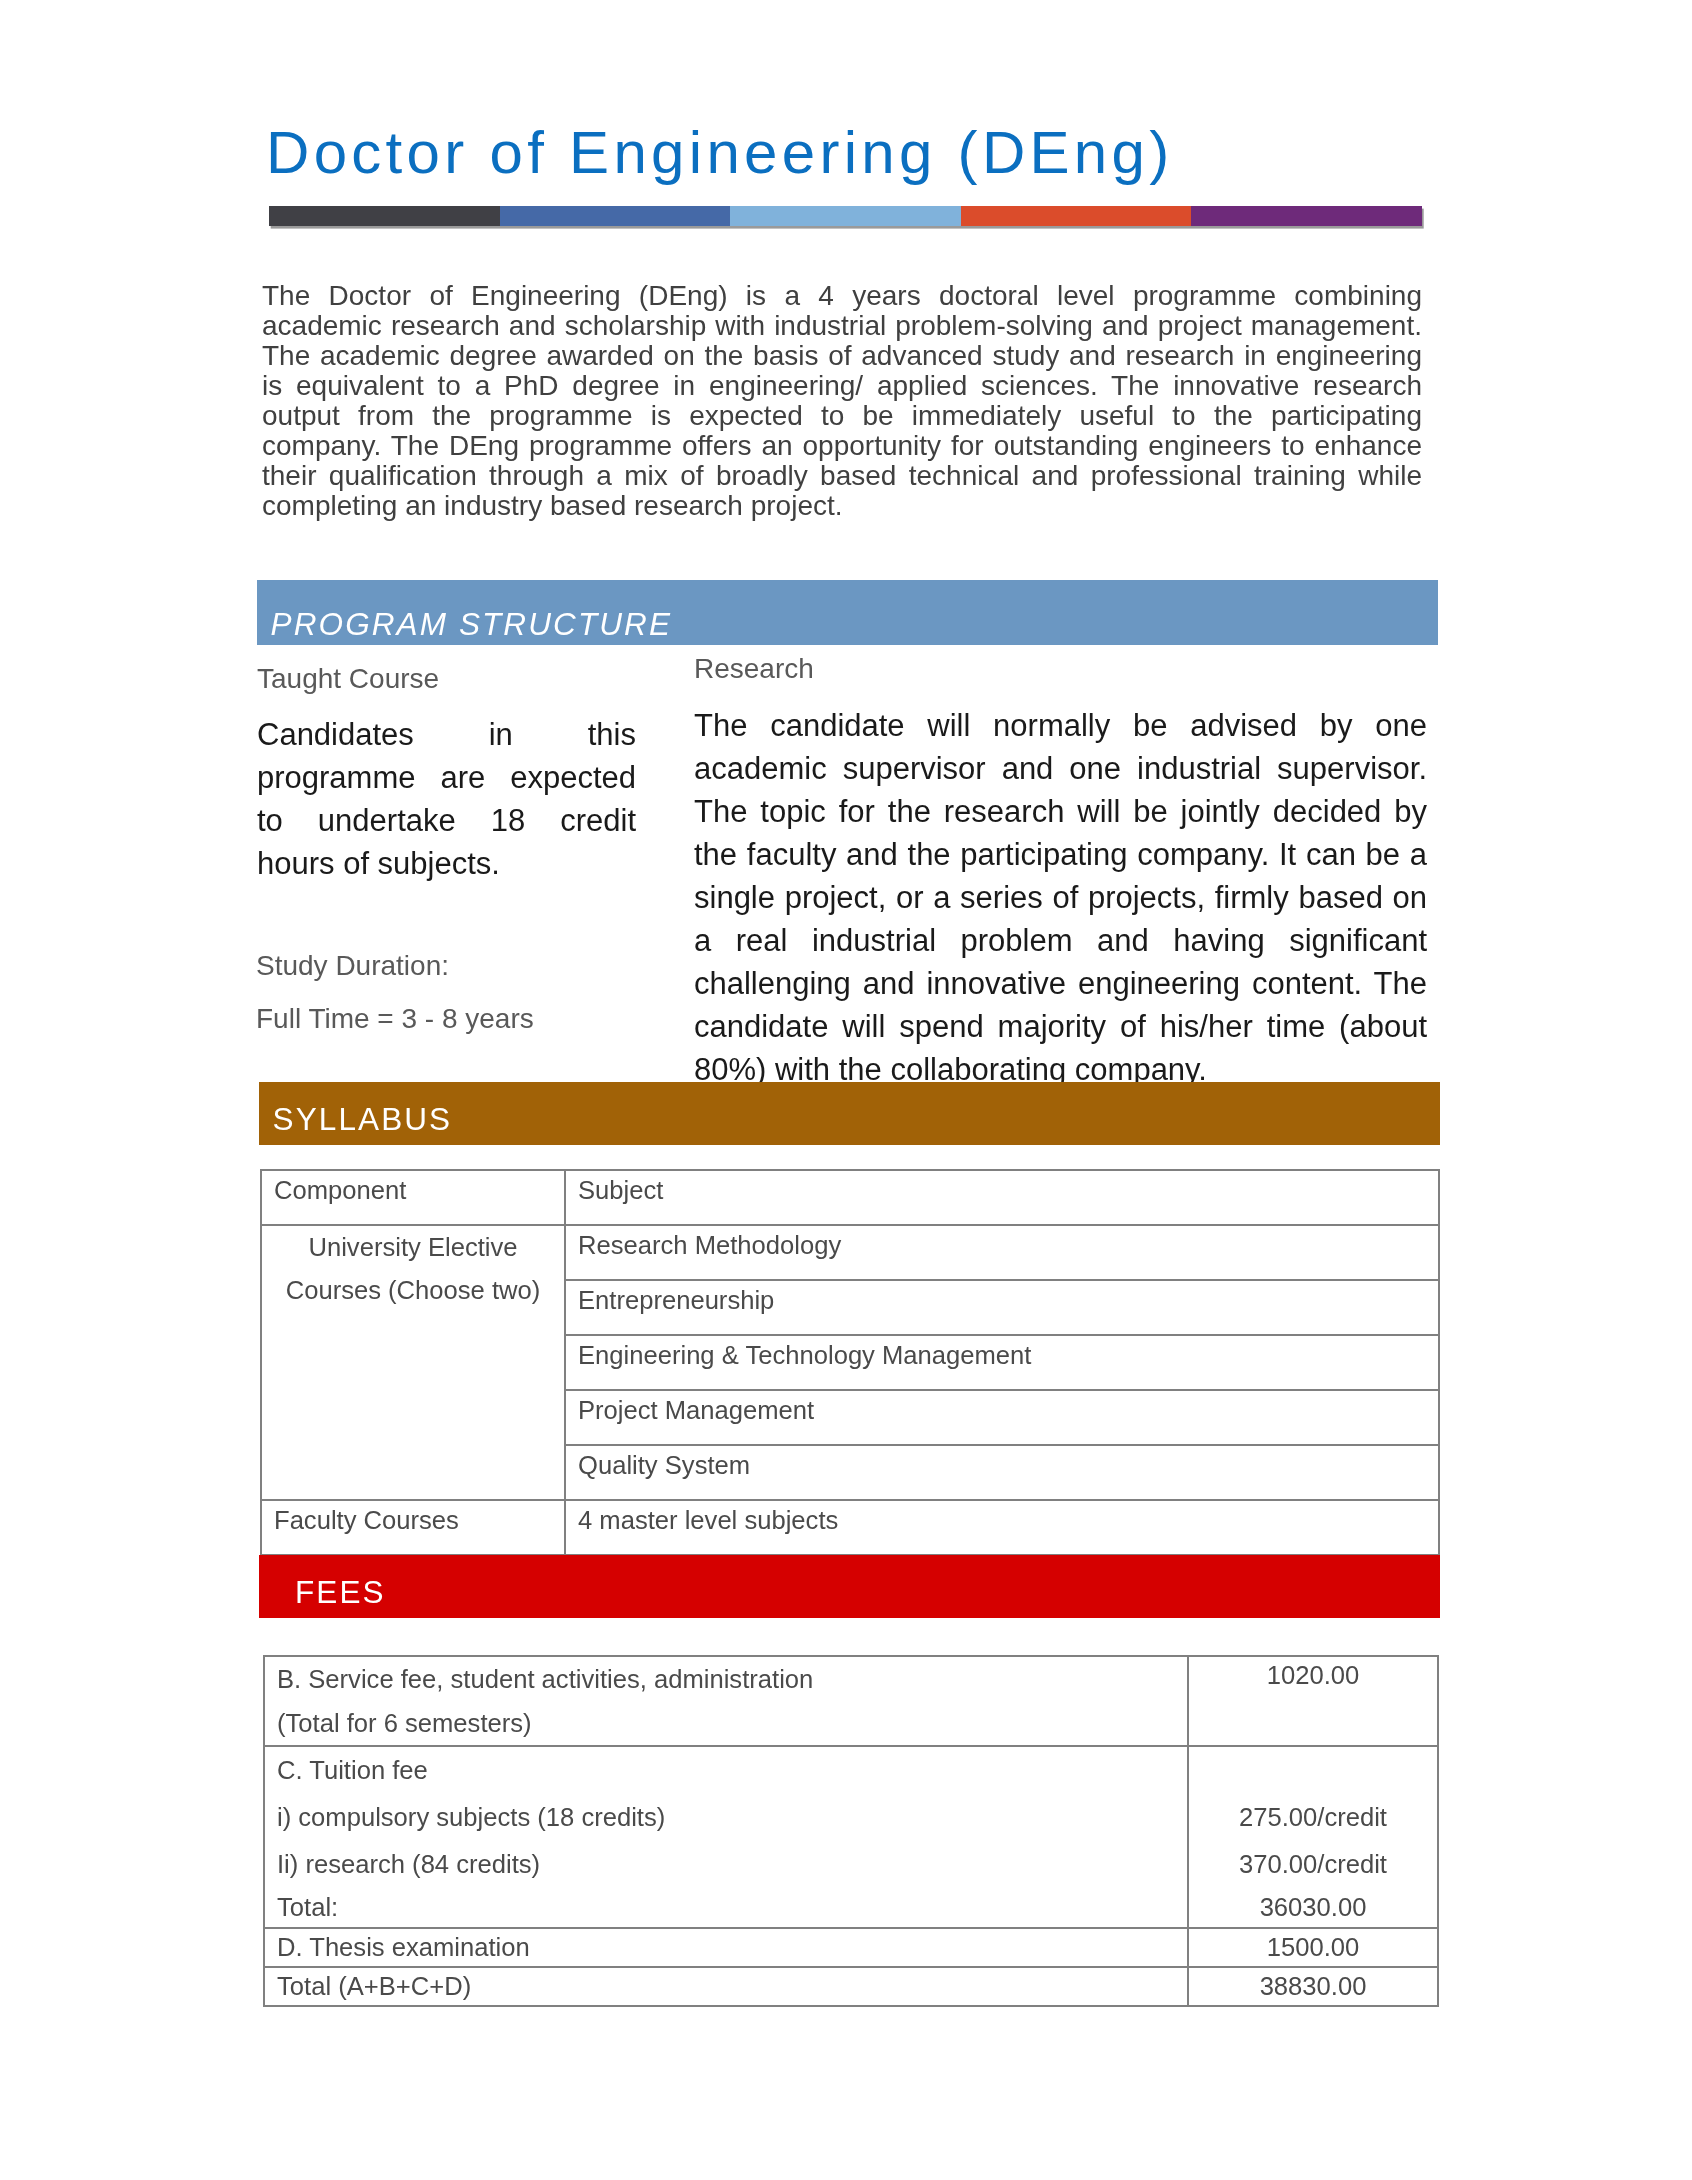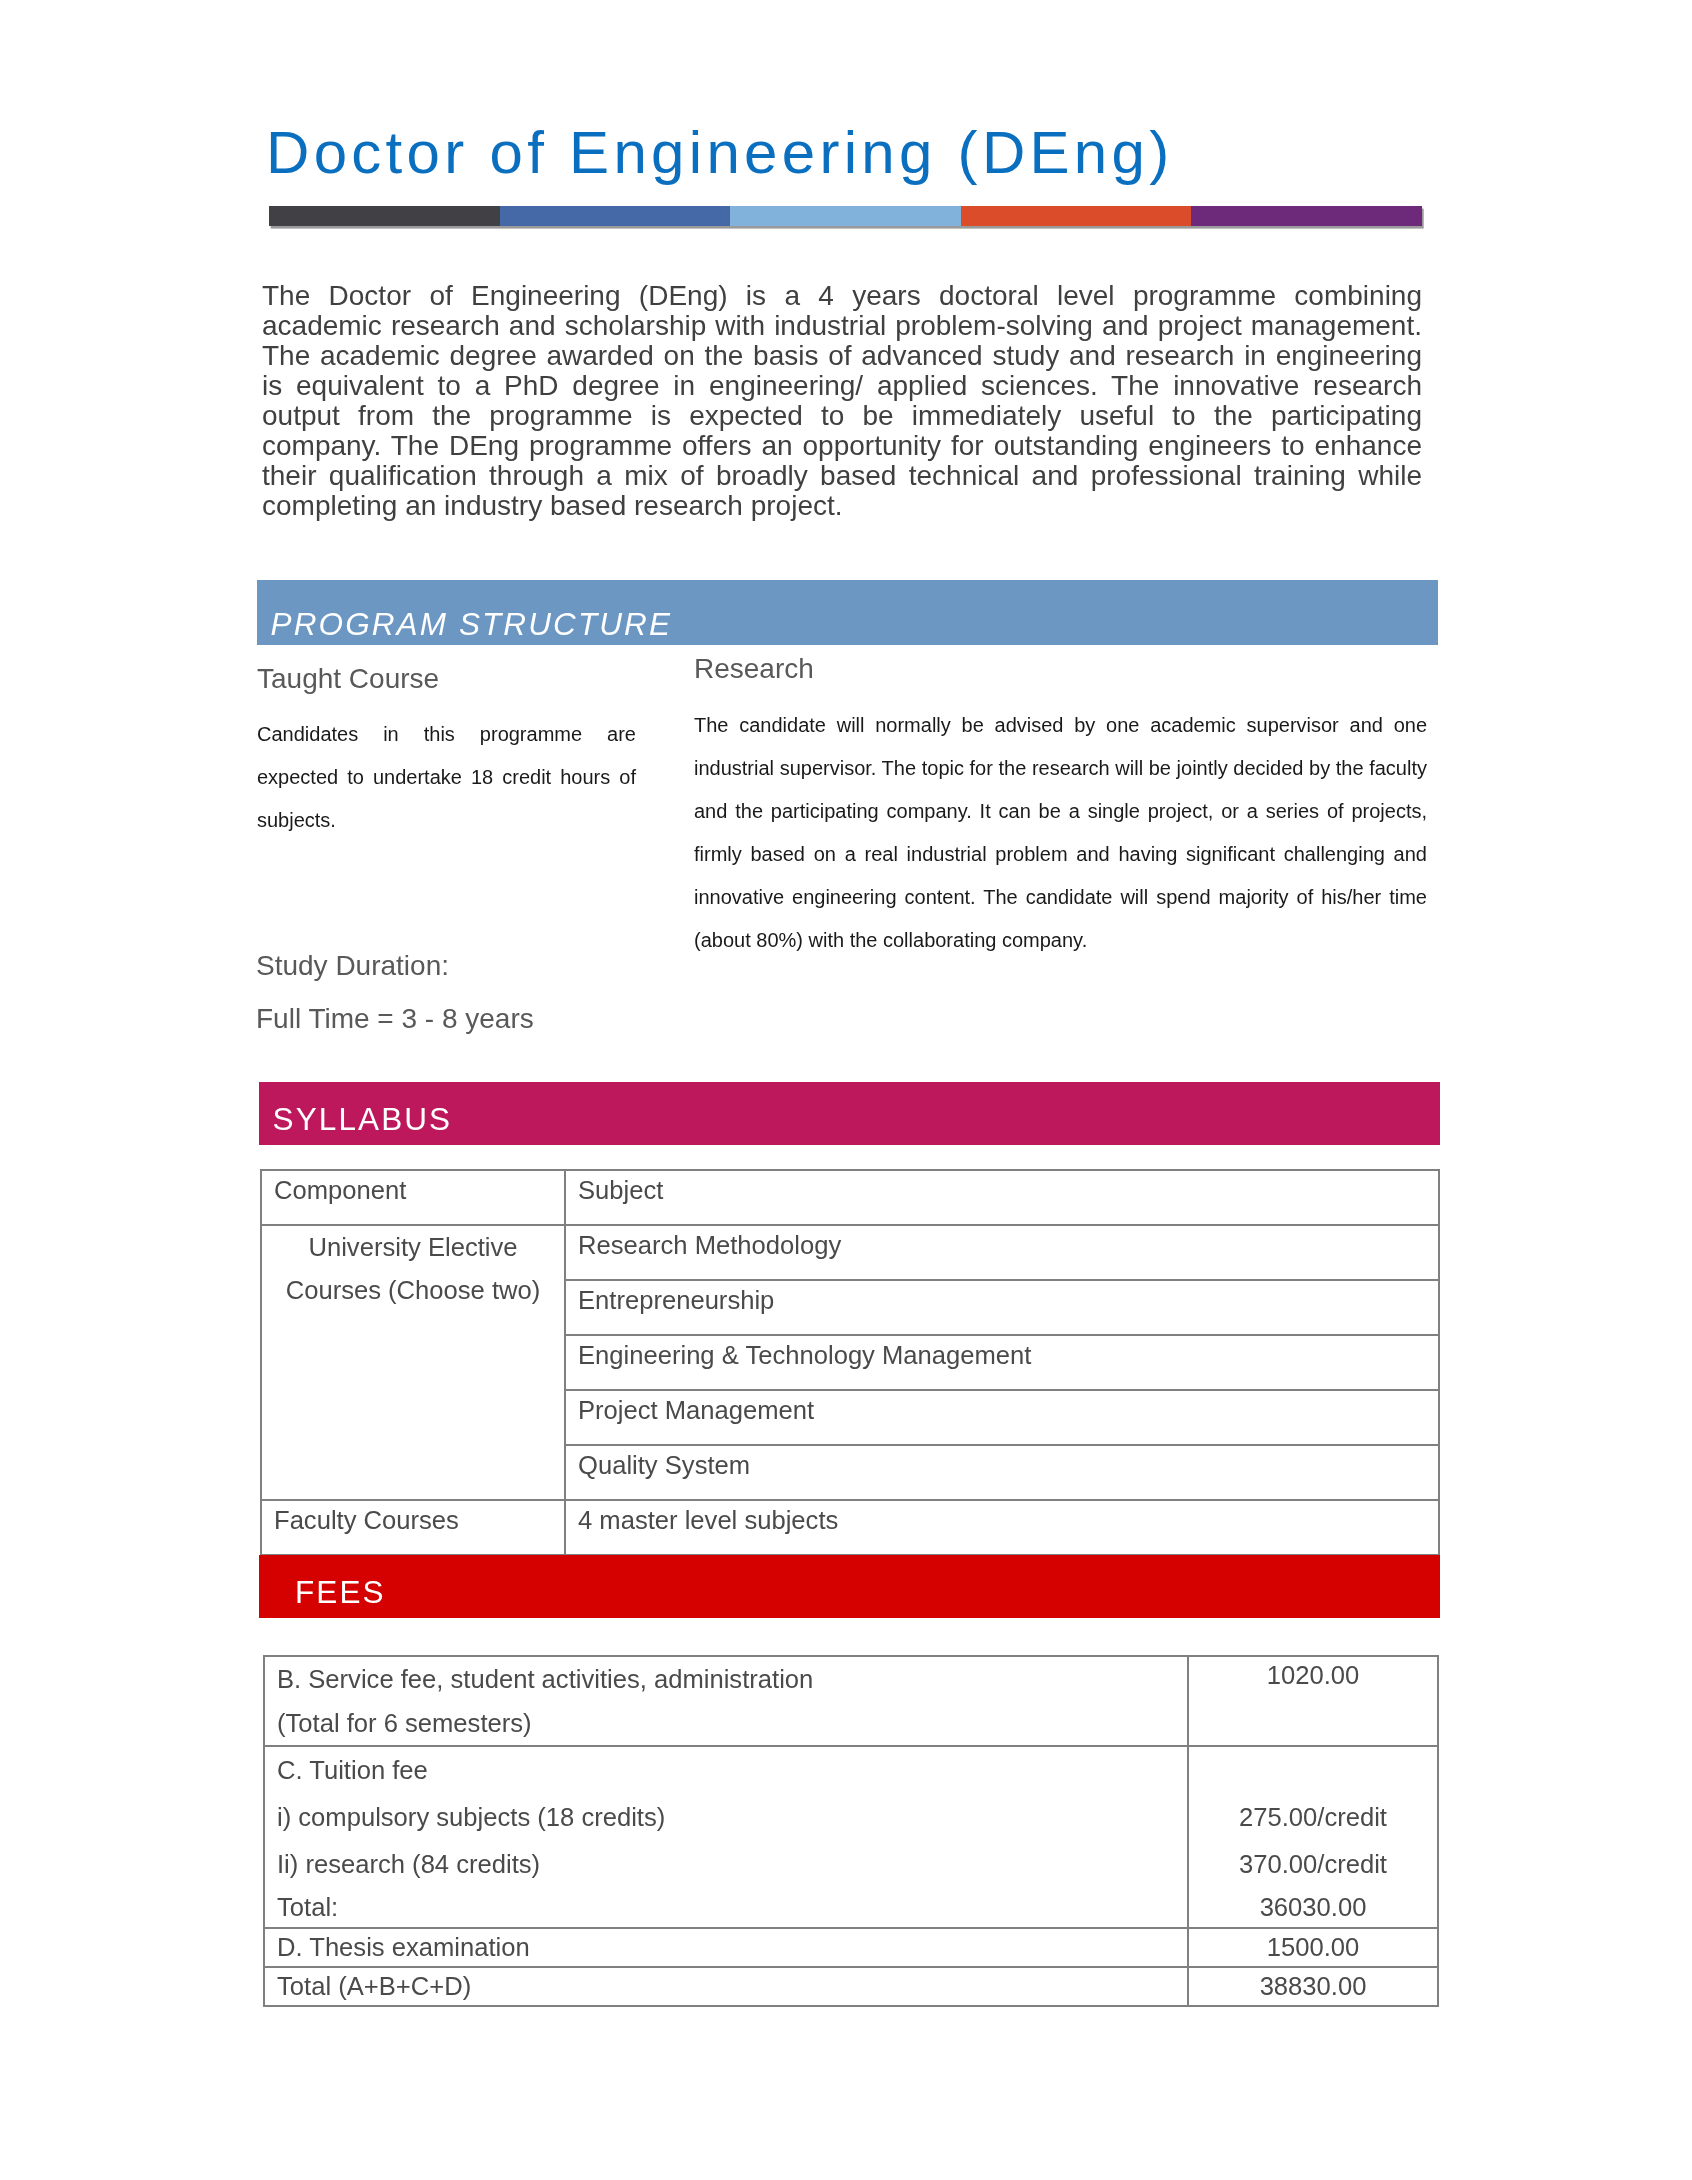--- a/index.html
+++ b/index.html
@@ -32,21 +32,21 @@
   .bar-structure { top:580px; height:65px; background:#6b97c2; padding-top:25.6px;font-style:italic; }
   .bar-syllabus { top:1082px; height:63px; background:#d50000; padding-top:19px; left:259px; width:1181px;}
   .bar-fees { top:1555px; height:63px; background:#d50000; padding-top:19px; left:259px; width:1181px;}
 
   .sub-head {
     font-family:"Liberation Sans", sans-serif;
     font-size:28px; color:#595959; white-space:nowrap;
   }
   .body-text {
     font-family:"Liberation Sans", sans-serif;
-    font-size:20px; line-height:43px; color:#1a1a1a;
+    font-size:31px; line-height:43px; color:#1a1a1a;
     text-align:justify; text-align-last:left;
   }
   .gray-text {
     font-family:"Liberation Sans", sans-serif;
     font-size:28px; color:#595959; white-space:nowrap;
   }
 
   table { border-collapse:collapse; font-family:"Liberation Sans", sans-serif; color:#4a4a4a; }
   td { border:2.6px solid #808080; font-size:25.6px; vertical-align:top; padding:0 12px; box-sizing:border-box; }
 
@@ -80,21 +80,21 @@
 </div>
 
 <div class="abs sub-head" style="left:257px; top:663px;">Taught Course</div>
 <div class="abs body-text" style="left:257px; top:713px; width:379px;">Candidates in this programme are expected to undertake 18 credit hours of subjects.</div>
 <div class="abs gray-text" style="left:256px; top:950px;">Study Duration:</div>
 <div class="abs gray-text" style="left:256px; top:1003px;">Full Time = 3 - 8 years</div>
 
 <div class="abs sub-head" style="left:694px; top:653px;">Research</div>
 <div class="abs body-text" style="left:694px; top:704px; width:733px;">The candidate will normally be advised by one academic supervisor and one industrial supervisor. The topic for the research will be jointly decided by the faculty and the participating company. It can be a single project, or a series of projects, firmly based on a real industrial problem and having significant challenging and innovative engineering content. The candidate will spend majority of his/her time (about 80%) with the collaborating company.</div>
 
-<div class="abs section-bar bar-syllabus" style="background: #be185d;">
+<div class="abs section-bar bar-syllabus" style="background: #a16207;">
   <span>SYLLABUS</span>
 </div>
 
 <table class="abs syl-table">
   <tbody>
       <tr>
     <td class="comp">Component</td>
     <td>Subject</td>
   </tr>
   <tr>

